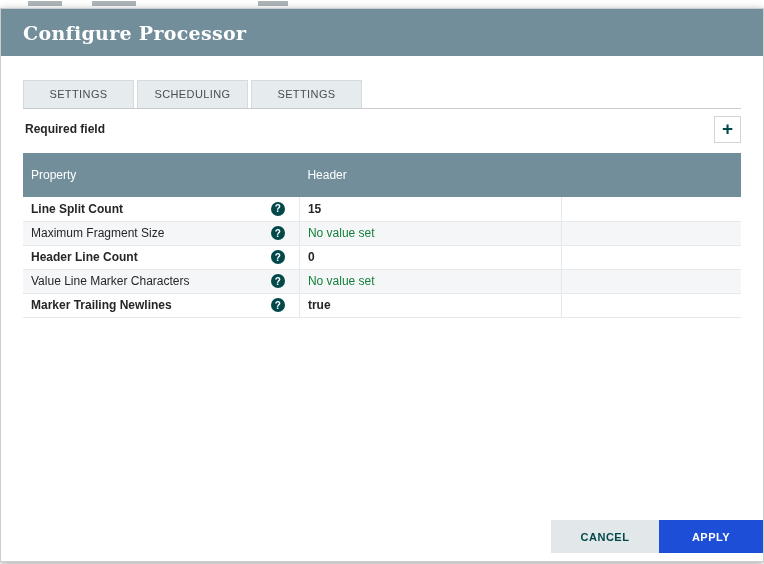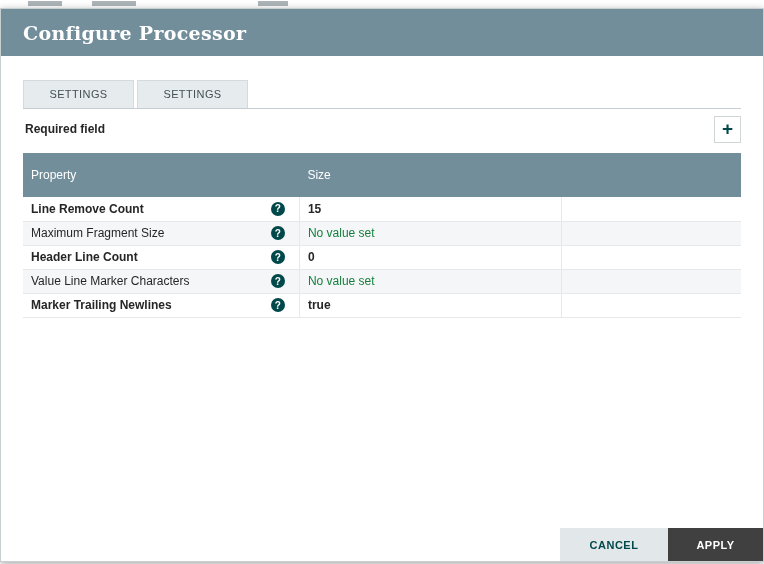--- a/index.html
+++ b/index.html
@@ -54,72 +54,73 @@
   .prop-inner { display:flex; align-items:center; }
   .prop-name { flex:0 1 auto; }
   tr.required .prop-name { font-weight:bold; }
   tr.required .value-cell { font-weight:bold;margin-left:12px; }
   tr.unset .value-cell { color:#15803d; font-weight:normal; }
 
   .help-icon { margin-left:auto; margin-right:6px; width:14px; height:14px; border-radius:50%;
     background:#004849; color:#ffffff; font-size:10px; font-weight:bold;
     display:inline-flex; align-items:center; justify-content:center; cursor:pointer; flex:0 0 14px; }
 
-  .dialog-buttons { position:absolute; right:0; bottom:0; display:flex; }
+  .dialog-buttons { position:absolute; right:0; bottom:8px; display:flex; }
   .dialog-buttons button { height:33px; border:none; cursor:pointer;
     font-family:"Liberation Sans", sans-serif; font-size:11px; font-weight:bold; letter-spacing:.5px; }
   .btn-cancel { width:108px; background:#e2e7ea; color:#004849; }
-  .btn-apply  { width:95px; background:#404040; color:#ffffff; }
+  .btn-apply  { width:104px; background:#1d4ed8; color:#ffffff; }
 </style>
 </head>
 <body>
 
 <div class="page">
   <div class="bg-fragment f1"></div>
   <div class="bg-fragment f2"></div>
   <div class="bg-fragment f3"></div>
 
   <div class="dialog">
 
     <div class="dialog-header">
       <h1>Configure Processor</h1>
     </div>
 
     <div class="dialog-body">
 
       <div class="tabs">
         <div class="tab">SETTINGS</div>
+        <div class="tab">SCHEDULING</div>
         <div class="tab">SETTINGS</div>
       </div>
 
       <div class="toolbar">
         <span class="required-label">Required field</span>
         <button class="add-btn">
           <span class="plus">+</span>
         </button>
       </div>
 
       <table class="props">
         <colgroup>
             <col class="c-prop">
             <col class="c-val">
             <col class="c-extra">
           </colgroup>
         <thead>
           <tr>
             <th>Property</th>
-            <th>Size</th>
+            <th>Header</th>
             <th></th>
           </tr>
         </thead>
         <tbody>
           <tr class="required">
             <td class="prop-cell">
                 <div class="prop-inner">
-              <span class="prop-name">Line Remove Count</span>
+              <span class="prop-name">Line Split Count</span>
               <span class="help-icon">?</span>
                 </div>
               </td>
             <td class="value-cell">15</td>
             <td class="extra-cell"></td>
           </tr>
           <tr class="unset">
             <td class="prop-cell">
                 <div class="prop-inner">
               <span class="prop-name">Maximum Fragment Size</span>

